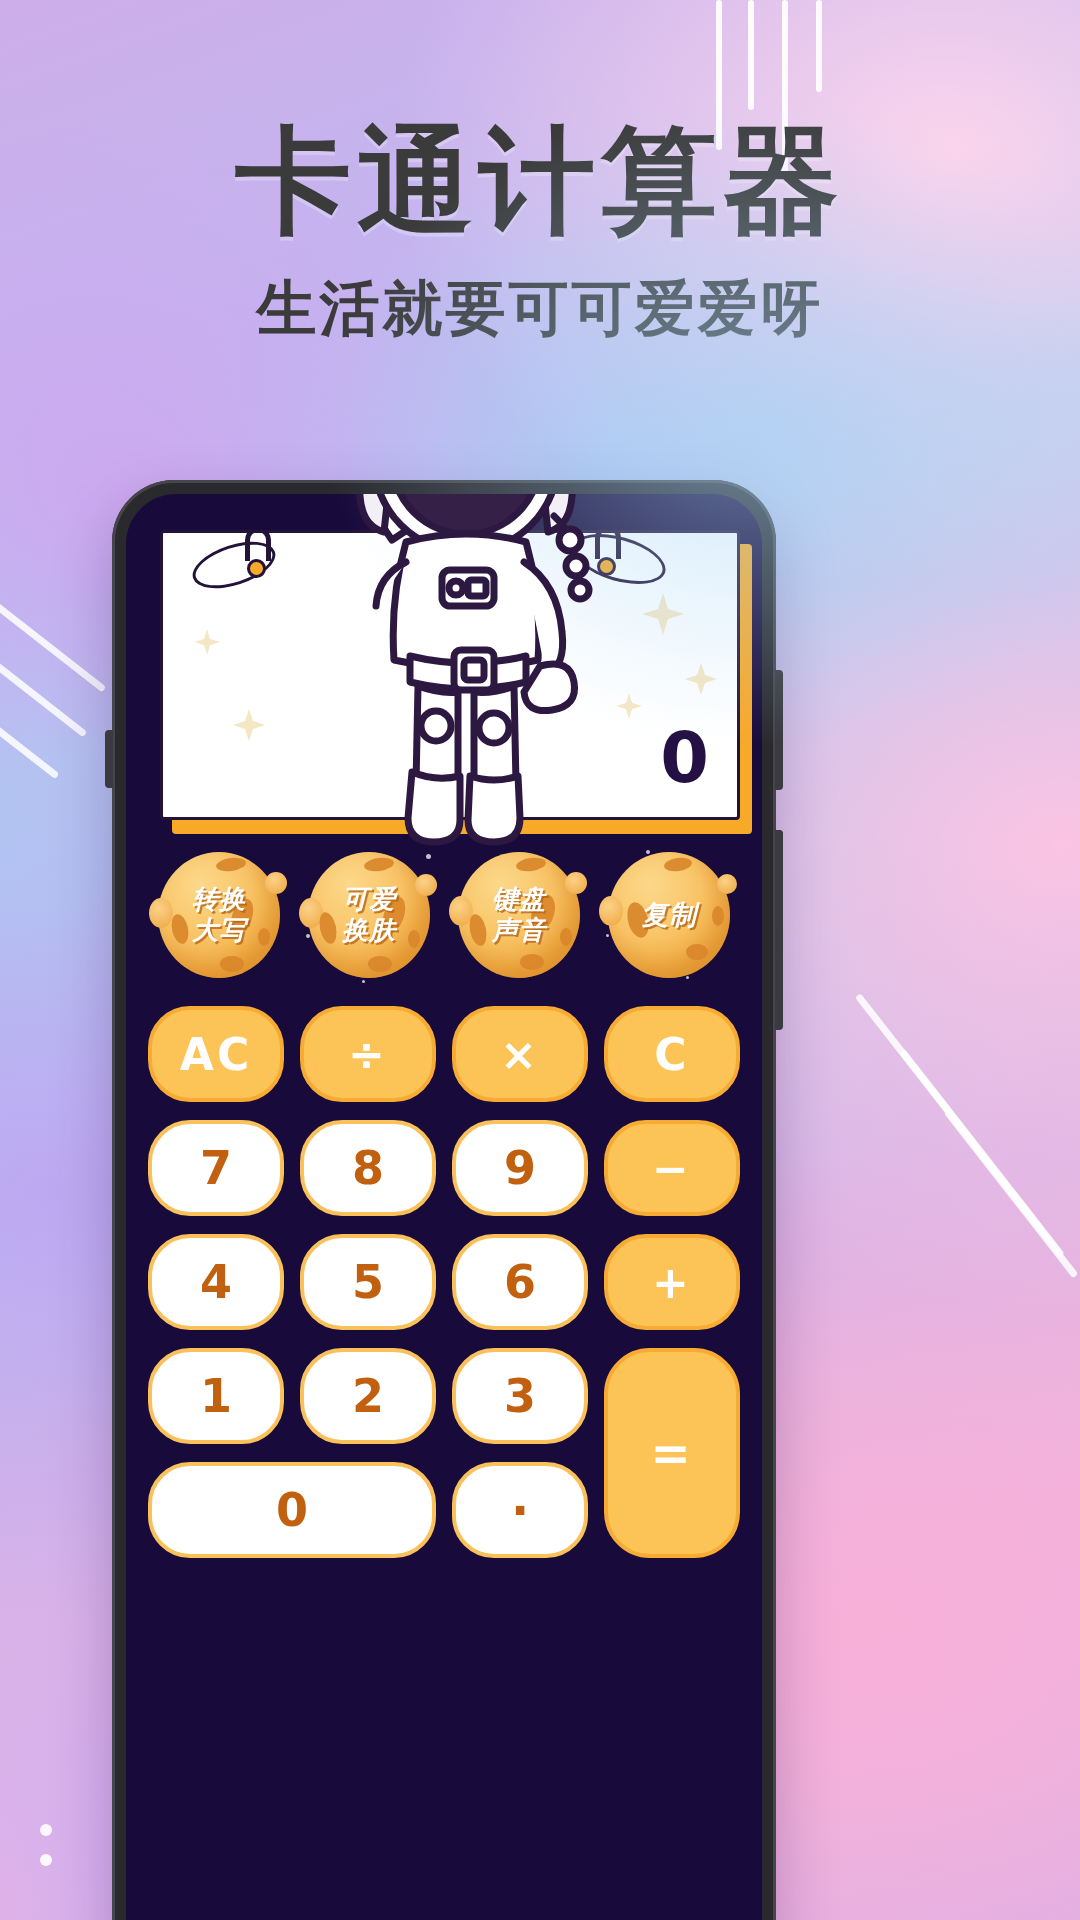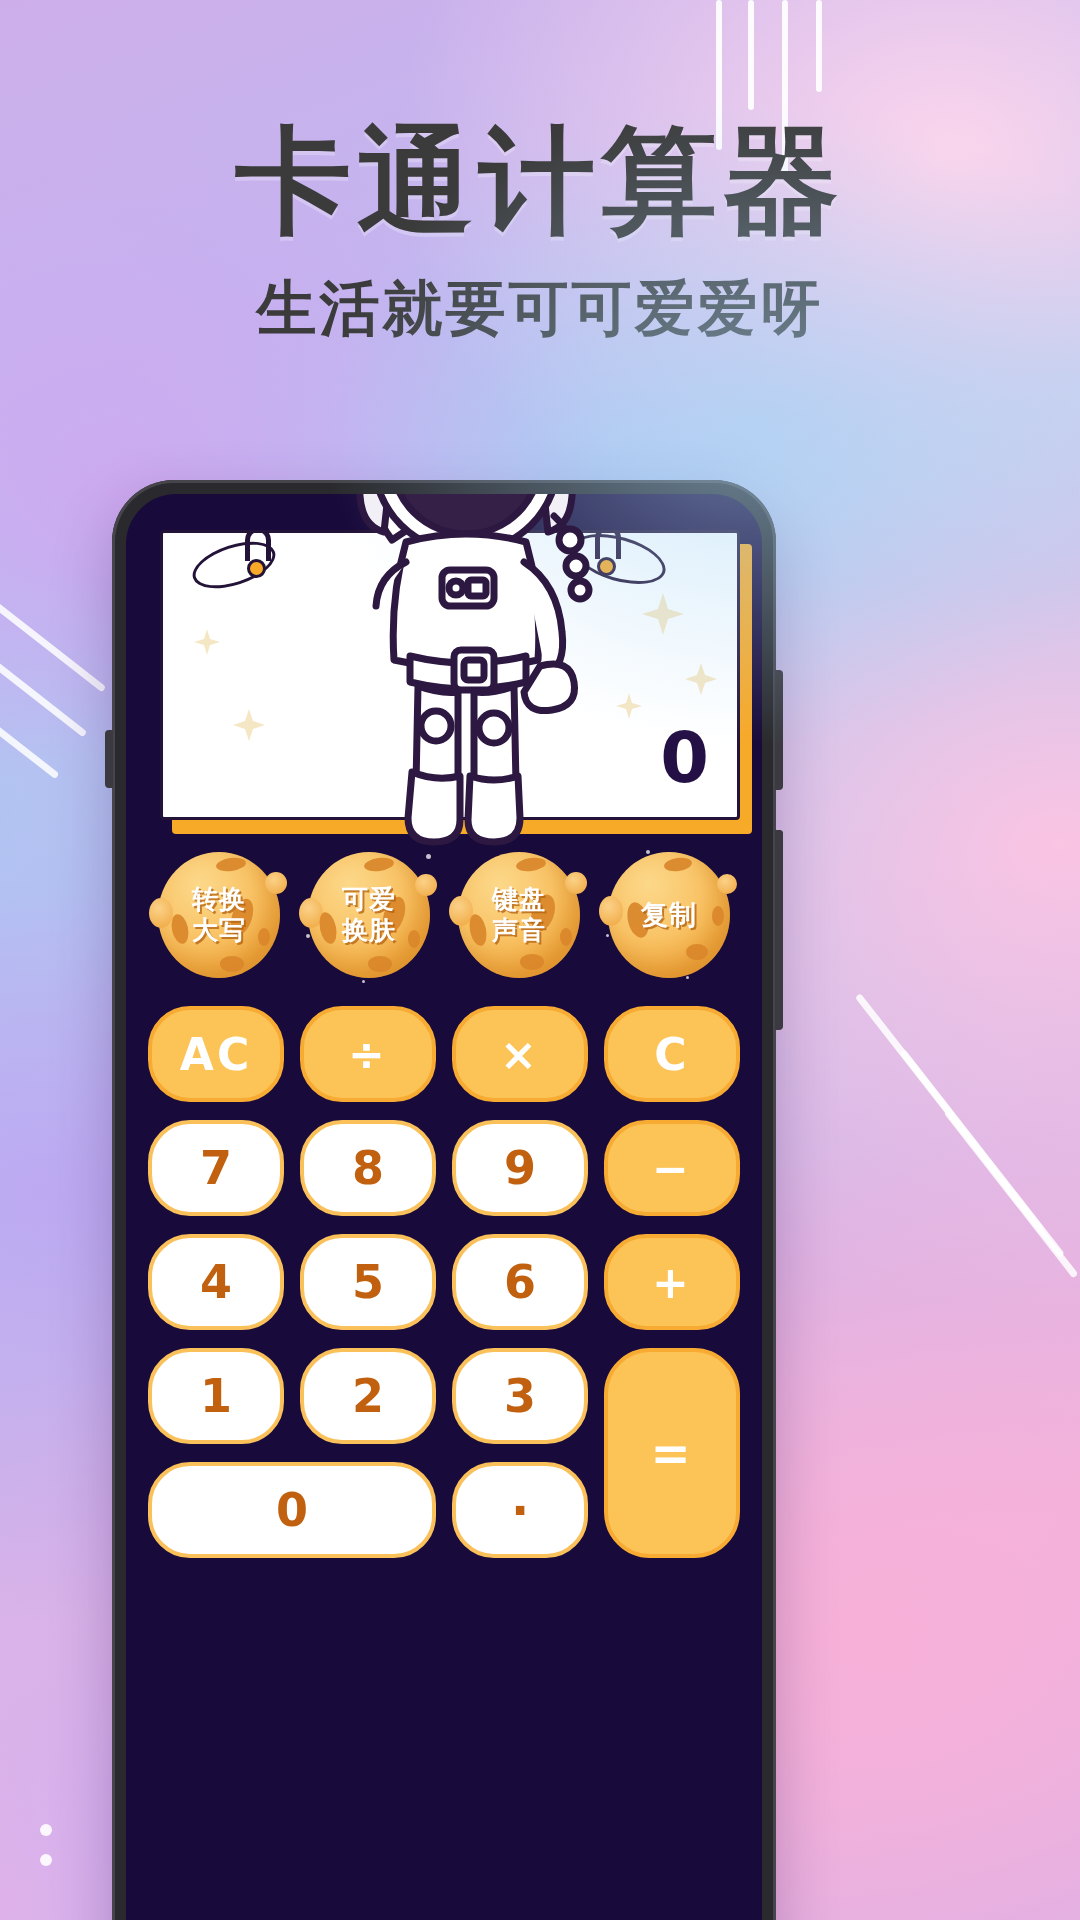--- a/index.html
+++ b/index.html
@@ -144,20 +144,21 @@
   .crater{
     position:absolute; border-radius:50%;
     background:#d9872a; opacity:.92;
   }
   .planet .label{
     position:relative; z-index:3; text-align:center;
     color:#ffffff; font-weight:900; font-size:27px; line-height:1.18;
     letter-spacing:1px;
     font-family:"DejaVu Sans","Liberation Sans",sans-serif;
     text-shadow: 2px 2px 0 rgba(178,96,16,.75);
+    font-style: italic;
   }
   .planet.two-line .label{ font-size:26px; }
 
   
   #keypad{
     position:absolute; left:22px; right:22px; top:512px; bottom:0;
     display:grid;
     grid-template-columns: repeat(4, 1fr);
     grid-template-rows: repeat(5, 96px);
     gap:18px 16px;

